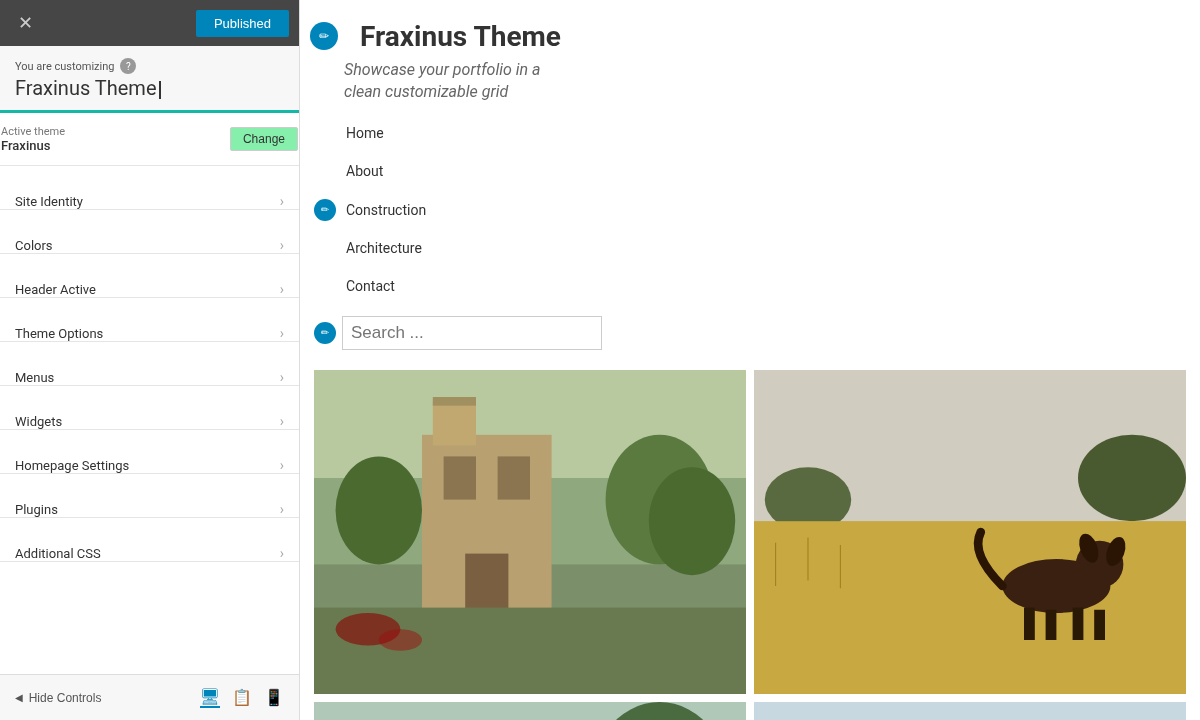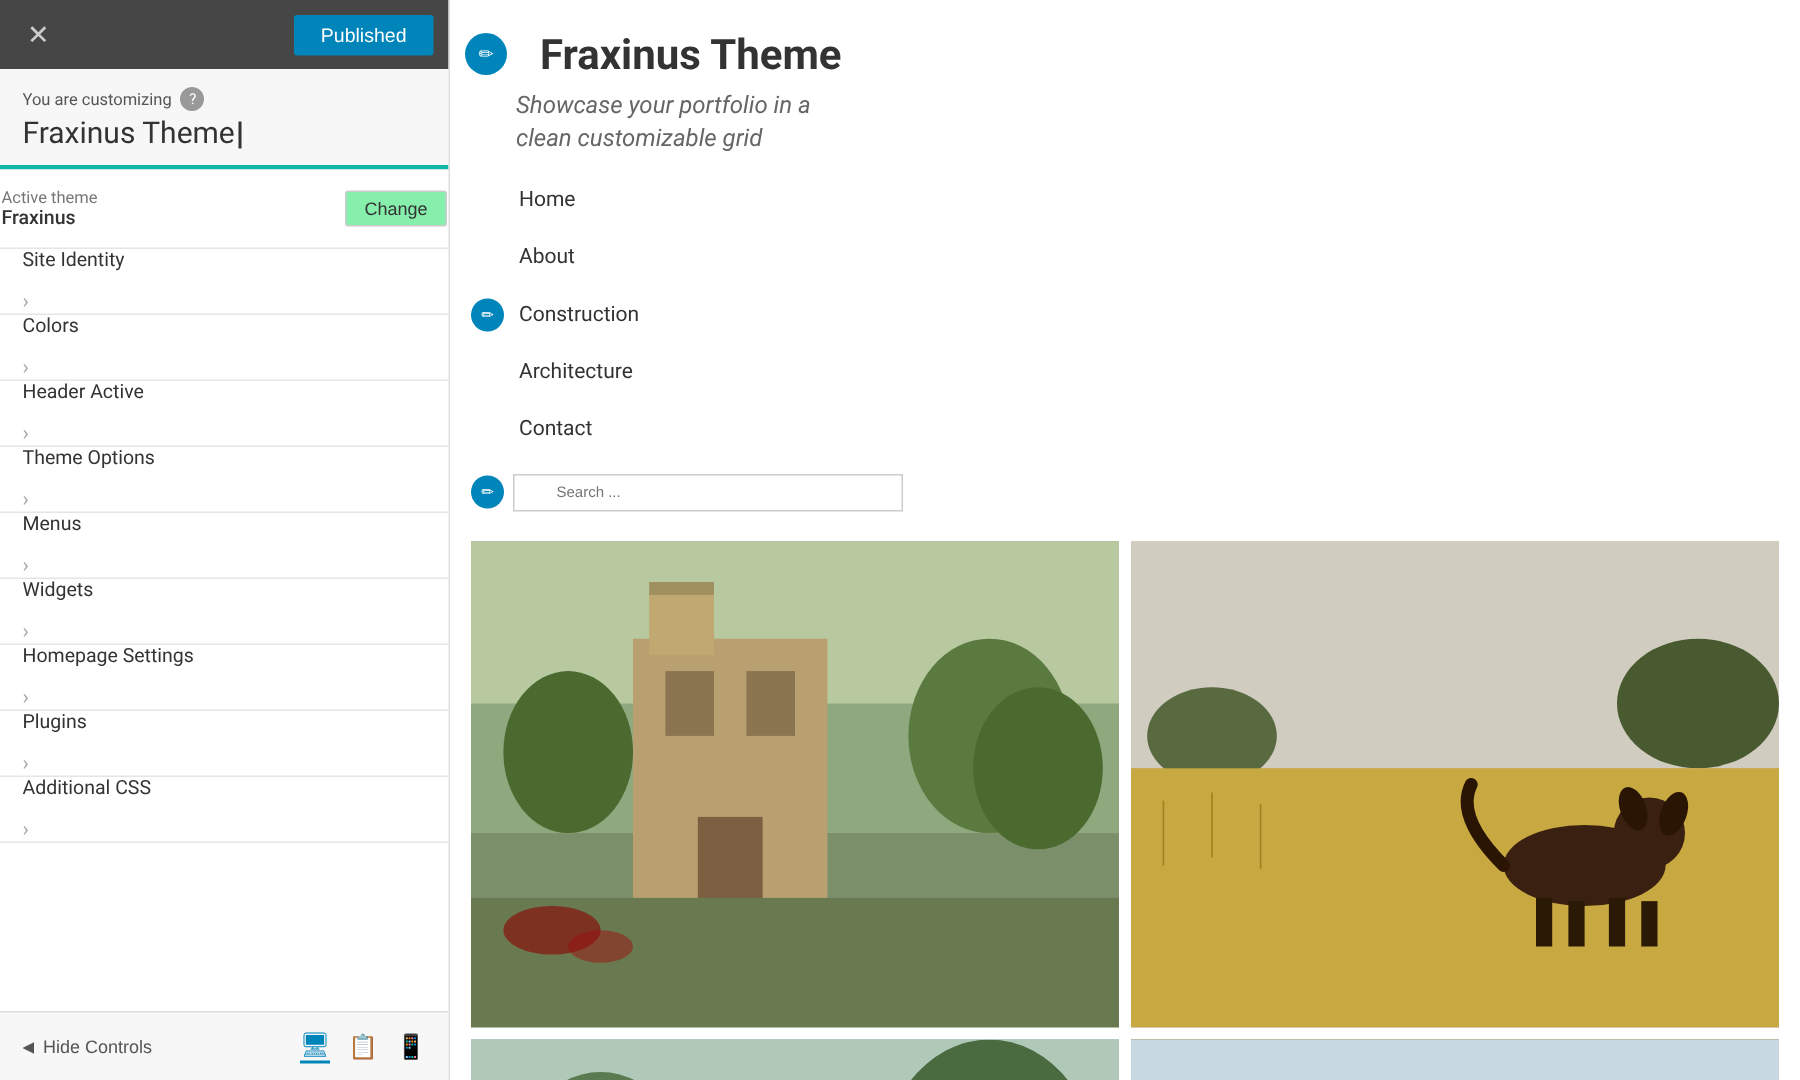--- a/index.html
+++ b/index.html
@@ -109,30 +109,29 @@
     }
 
     
     .menu-items {
       flex: 1;
       overflow-y: auto;
       background: #fff;
     }
     .menu-item {
       display: flex;
-      align-items: flex-start;
+      align-items: flex-end;
       justify-content: space-between;
       padding: 0 15px;
       height: 44px;
       border-bottom: 1px solid #e5e5e5;
       cursor: pointer;
       font-size: 13px;
       color: #333;
       background: #fff;
-      flex-direction: column;
     }
     .menu-item-chevron {
       color: #aaa;
       font-size: 14px;
     }
 
     
     .bottom-bar {
       display: flex;
       align-items: center;
@@ -257,23 +256,23 @@
       background: #0085ba;
       display: inline-flex;
       align-items: center;
       justify-content: center;
       color: #fff;
       font-size: 10px;
       cursor: pointer;
     }
     .search-input {
       margin-left: 6px;
-      padding: 6px 28px;
+      padding: 6px 8px;
       border: 1px solid #ccc;
-      font-size: 10px;
+      font-size: 17px;
       color: #8b5cf6;
       width: 260px;
     }
 
     
     .image-grid {
       padding: 10px 14px;
       display: grid;
       grid-template-columns: 1fr 1fr;
       gap: 8px;

